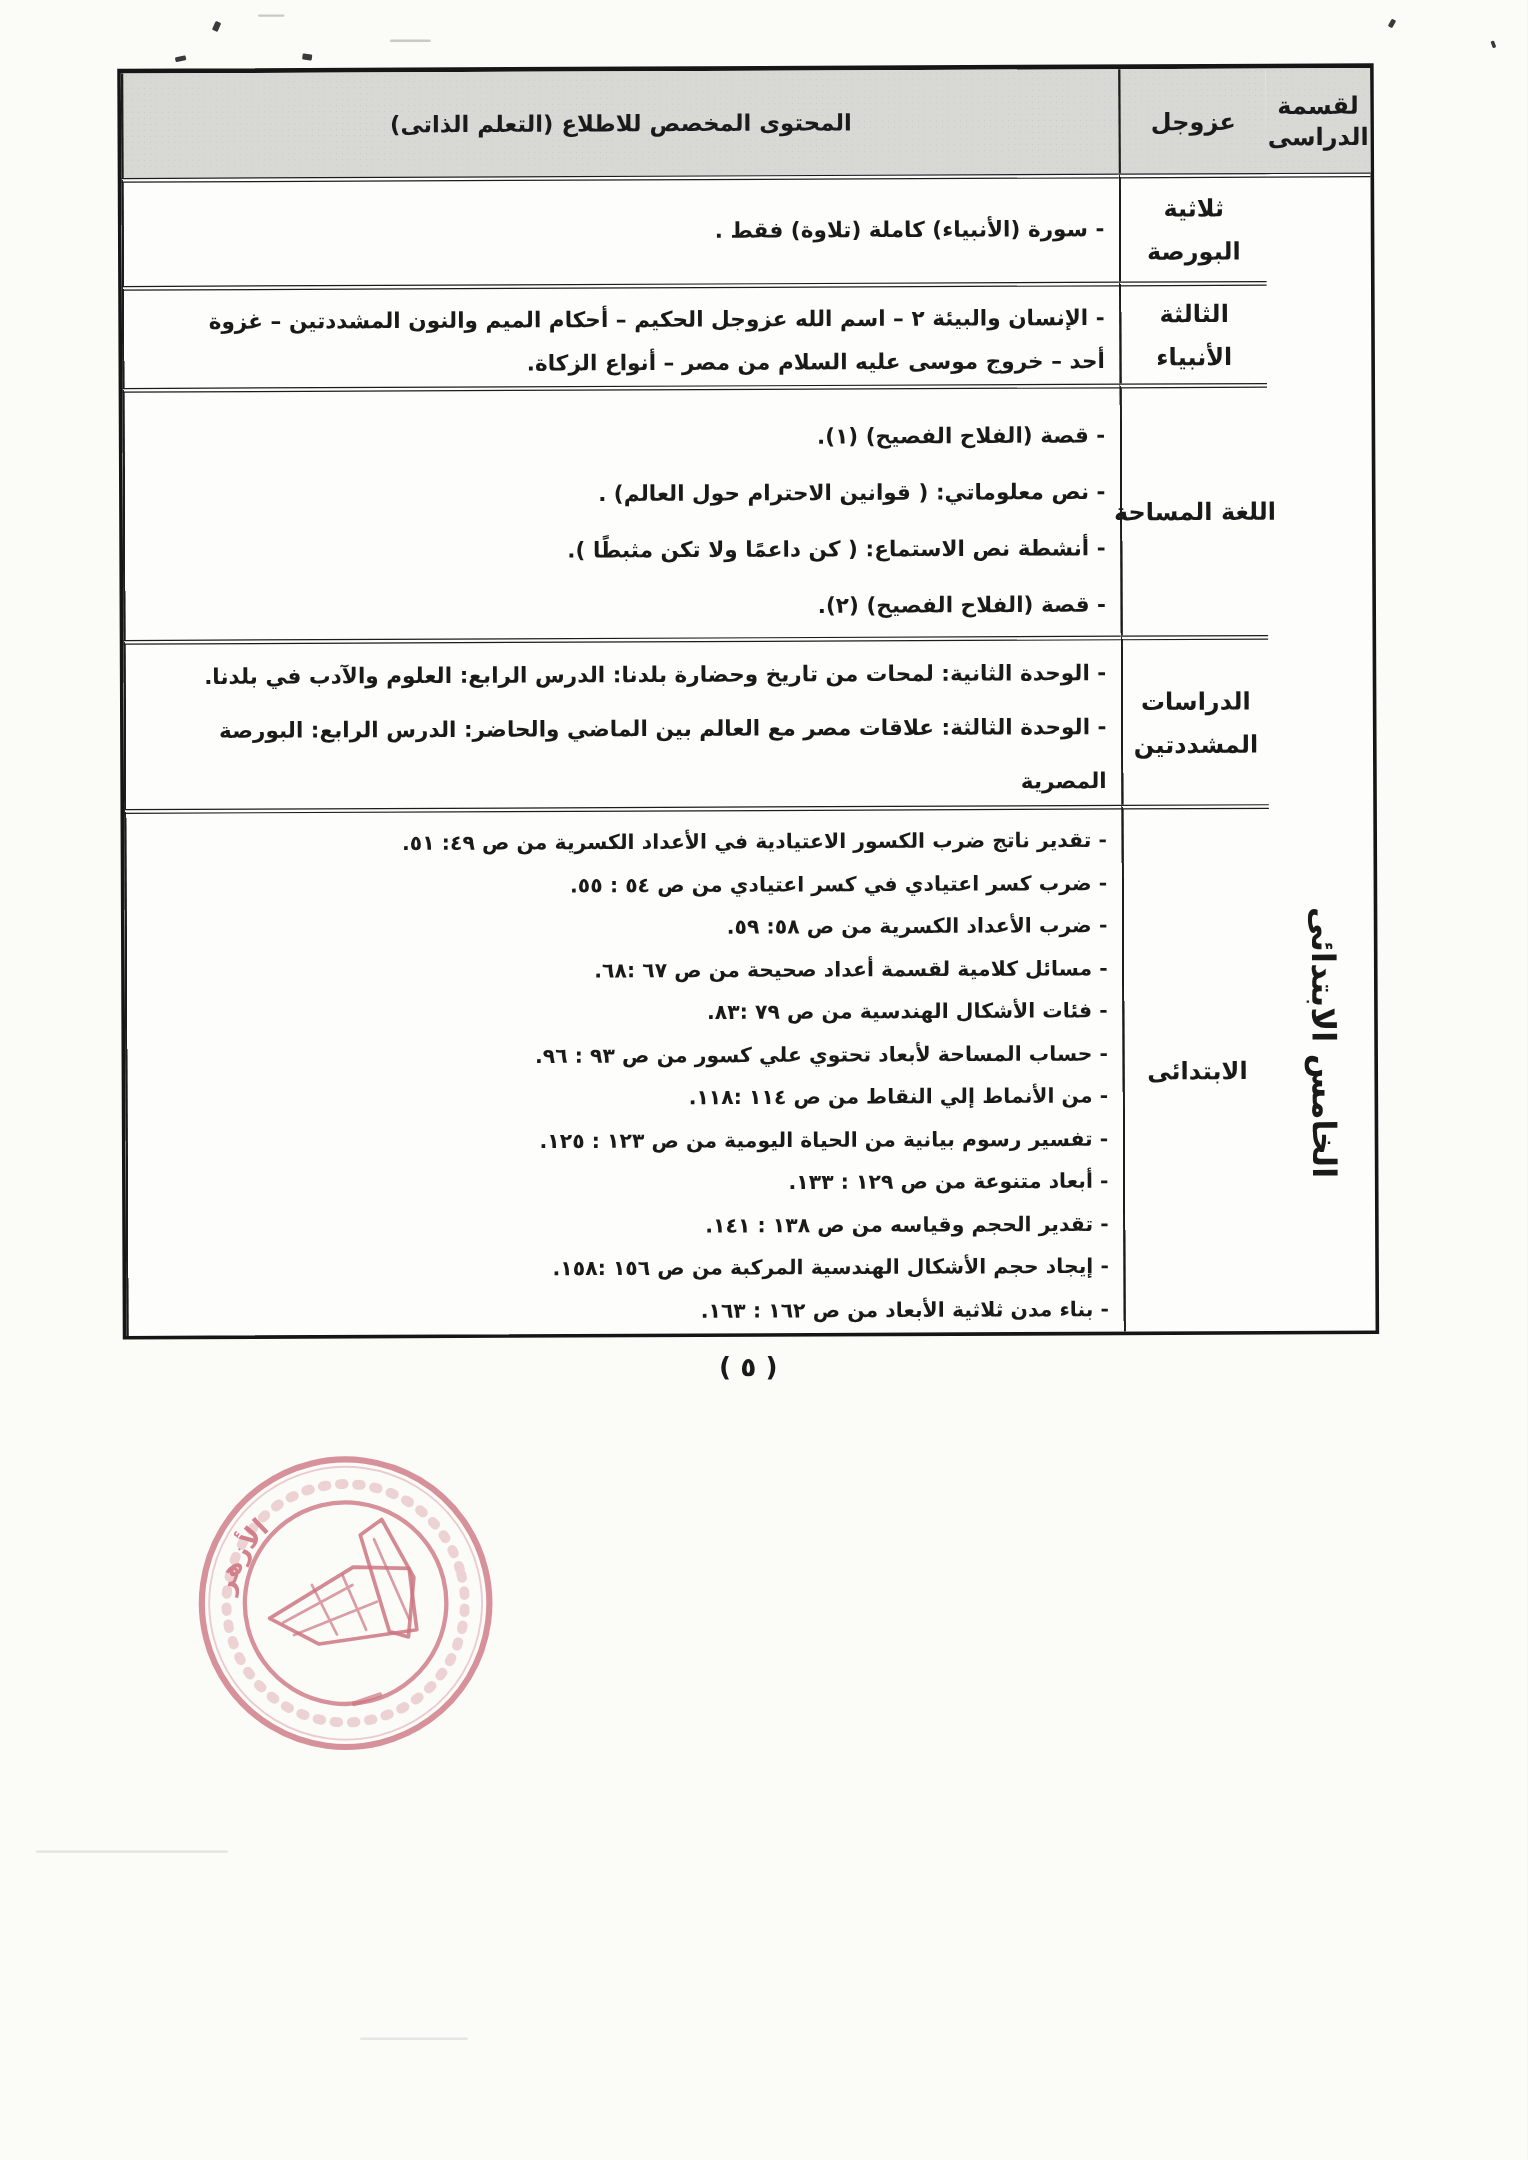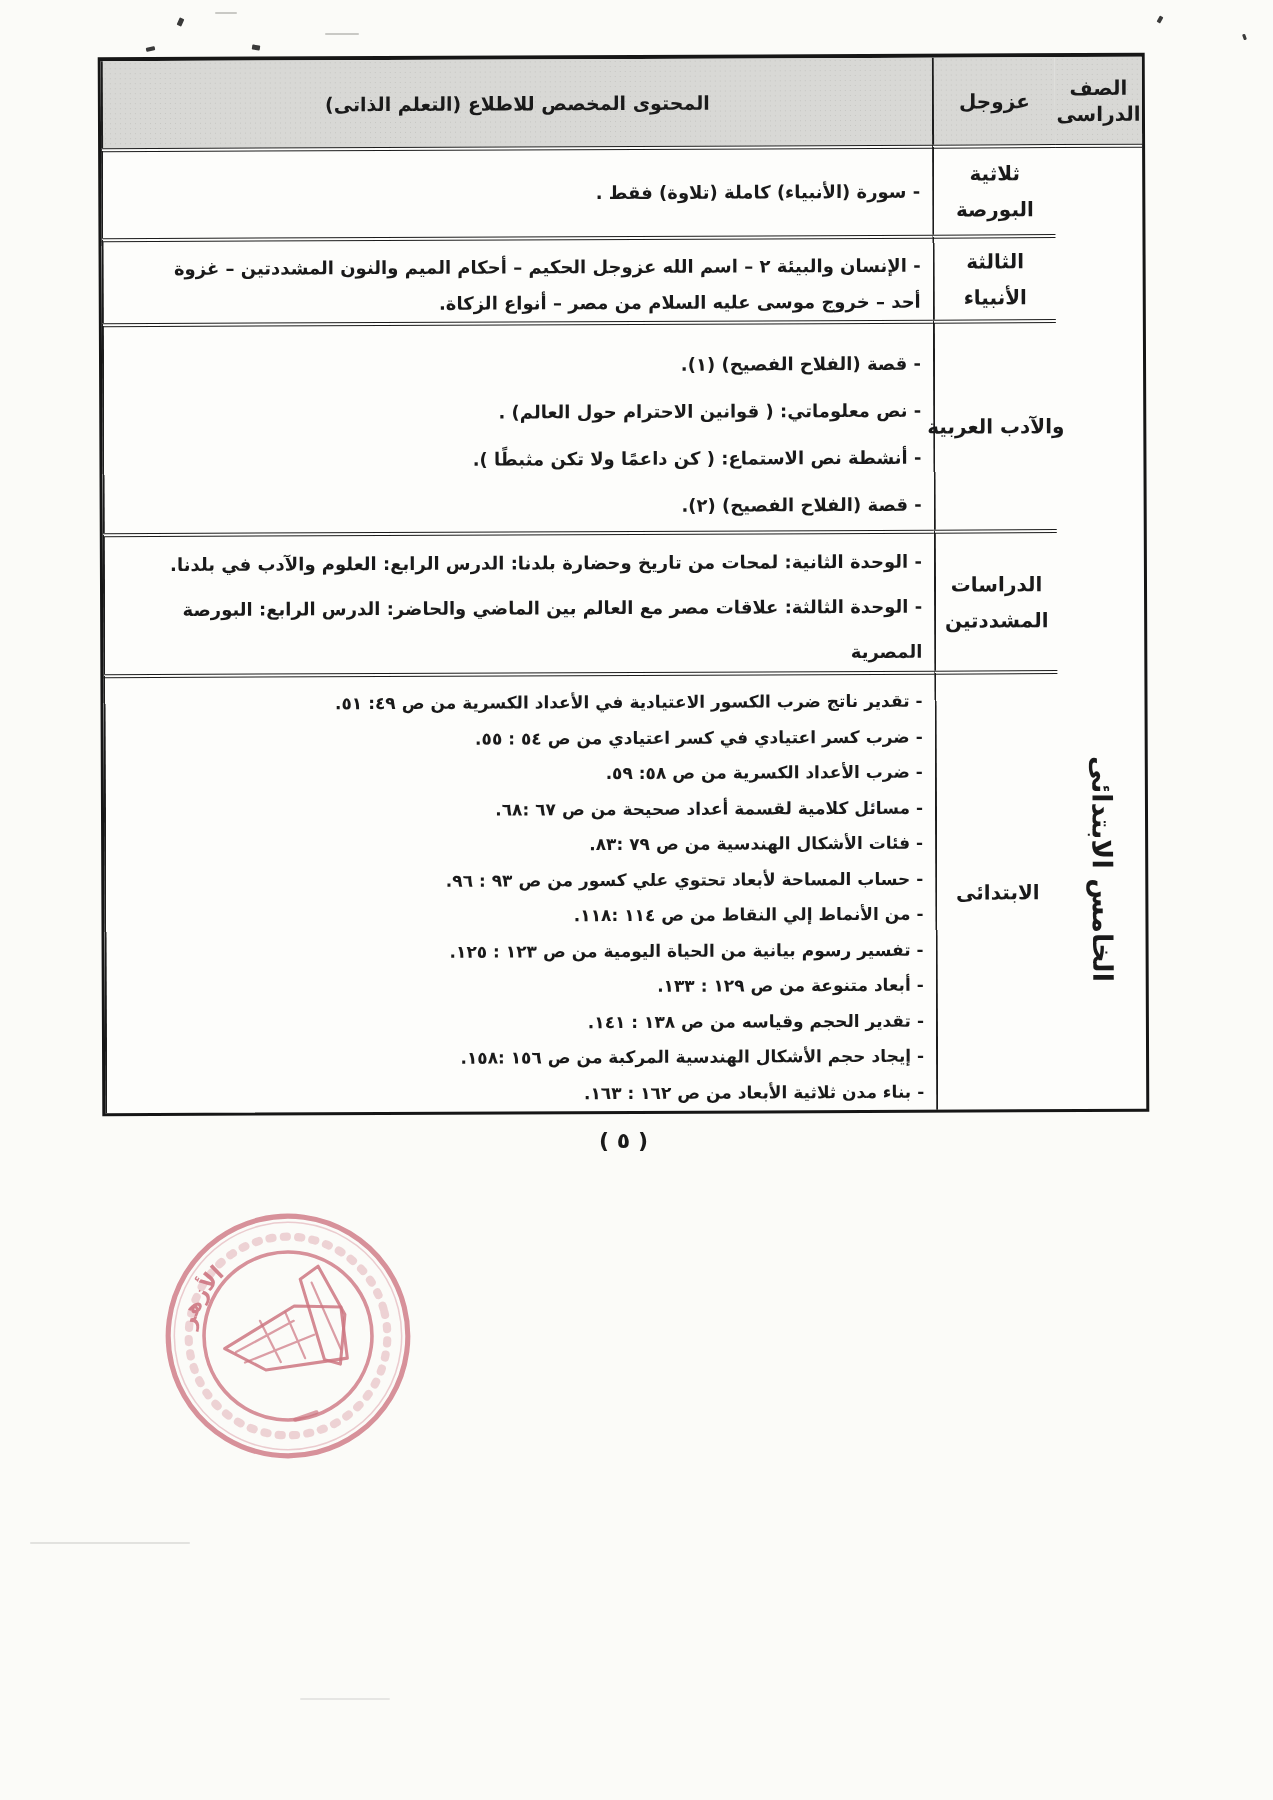--- a/index.html
+++ b/index.html
@@ -54,21 +54,21 @@
   .faint { background:#c9c9c5; }
 </style>
 </head>
 <body>
 
 <div class="page">
 
   <div class="doc-table">
 
     <div class="cell head c1 r1">
-      <span>الصف</span>
+      <span>لقسمة</span>
       <span>الدراسى</span>
     </div>
     <div class="cell head c2 r1 vsep">عزوجل</div>
     <div class="cell head head-content c3 r1 vsep">المحتوى المخصص للاطلاع (التعلم الذاتى)</div>
 
     <div class="cell grade-cell hsep">
       <span class="grade-vertical">الخامس الابتدائى</span>
     </div>
 
     <div class="cell subject-cell c2 r2 vsep hsep">
@@ -82,21 +82,21 @@
     <div class="cell subject-cell c2 r3 vsep hsep">
       <span>الثالثة</span>
       <span>الأنبياء</span>
     </div>
     <div class="cell content-cell r-islamic c3 r3 vsep hsep">
       <span class="content-line">- الإنسان والبيئة ٢ – اسم الله عزوجل الحكيم – أحكام الميم والنون المشددتين – غزوة</span>
       <span class="content-line">أحد – خروج موسى عليه السلام من مصر – أنواع الزكاة.</span>
     </div>
 
     <div class="cell subject-cell c2 r4 vsep hsep">
-      <span>والآدب العربية</span>
+      <span>اللغة المساحة</span>
     </div>
     <div class="cell content-cell r-arabic c3 r4 vsep hsep">
       <span class="content-line">- قصة (الفلاح الفصيح) (١).</span>
       <span class="content-line">- نص معلوماتي: ( قوانين الاحترام حول العالم) .</span>
       <span class="content-line">- أنشطة نص الاستماع: ( كن داعمًا ولا تكن مثبطًا ).</span>
       <span class="content-line">- قصة (الفلاح الفصيح) (٢).</span>
     </div>
 
     <div class="cell subject-cell c2 r5 vsep hsep">
       <span>الدراسات</span>

